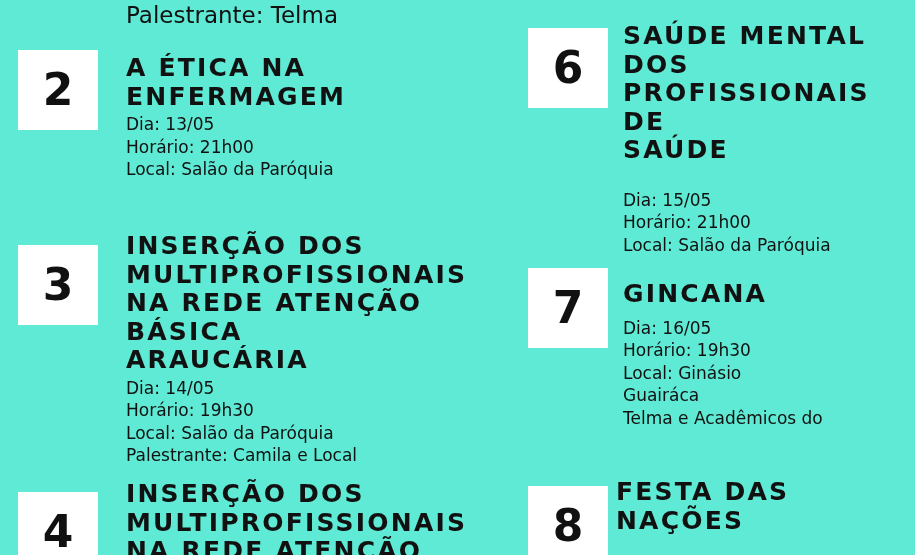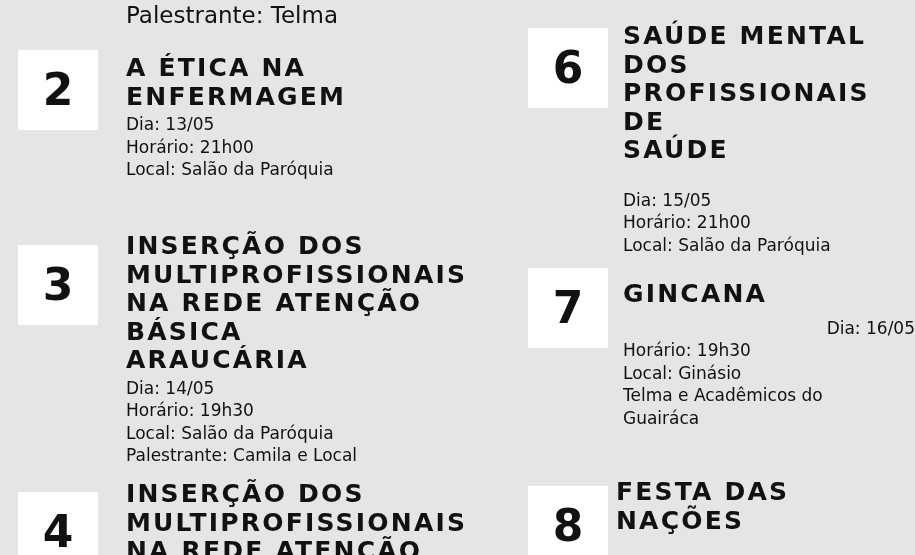--- a/index.html
+++ b/index.html
@@ -11,21 +11,21 @@
     height: 555px;
     background: #9fd8d8;
     font-family: "DejaVu Sans", sans-serif;
     overflow: hidden;
     position: relative;
   }
   .poster {
     position: relative;
     width: 915px;
     height: 555px;
-    background: #e5e5e5;
+    background: #5eead4;
   }
   .column {
     position: absolute;
     top: 0;
   }
   .col-left { left: 0; width: 540px; }
   .col-right { left: 528px; width: 387px; }
 
   .entry {
     position: absolute;
@@ -128,25 +128,25 @@
         <div class="entry-line" style="margin-top:24px;">Dia: 15/05</div>
         <div class="entry-line">Horário: 21h00</div>
         <div class="entry-line">Local: Salão da Paróquia</div>
       </div>
     </div>
 
     <div class="entry">
       <div class="num-box" style="left:0px; top:268px;">7</div>
       <div class="entry-body" style="left:95px; top:280px; width:292px;">
         <div class="entry-title">GINCANA</div>
-        <div class="entry-line" style="margin-top:8px;text-align:right;">Dia: 16/05</div>
+        <div class="entry-line" style="margin-top:8px;">Dia: 16/05</div>
         <div class="entry-line">Horário: 19h30</div>
         <div class="entry-line">Local: Ginásio</div>
+        <div class="entry-line">Guairáca</div>
         <div class="entry-line">Telma e Acadêmicos do</div>
-        <div class="entry-line">Guairáca</div>
       </div>
     </div>
 
     <div class="entry">
       <div class="num-box" style="left:0px; top:486px;">8</div>
       <div class="entry-body" style="left:88px; top:478px; width:292px;">
         <div class="entry-title">FESTA DAS
 NAÇÕES</div>
       </div>
     </div>

